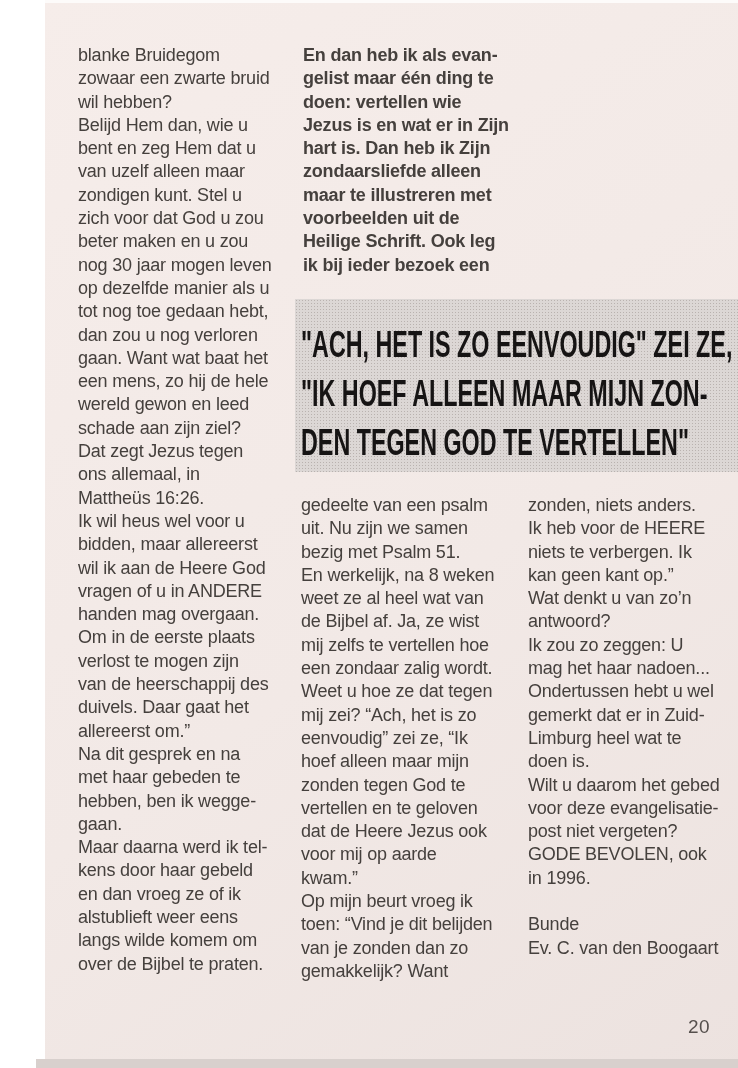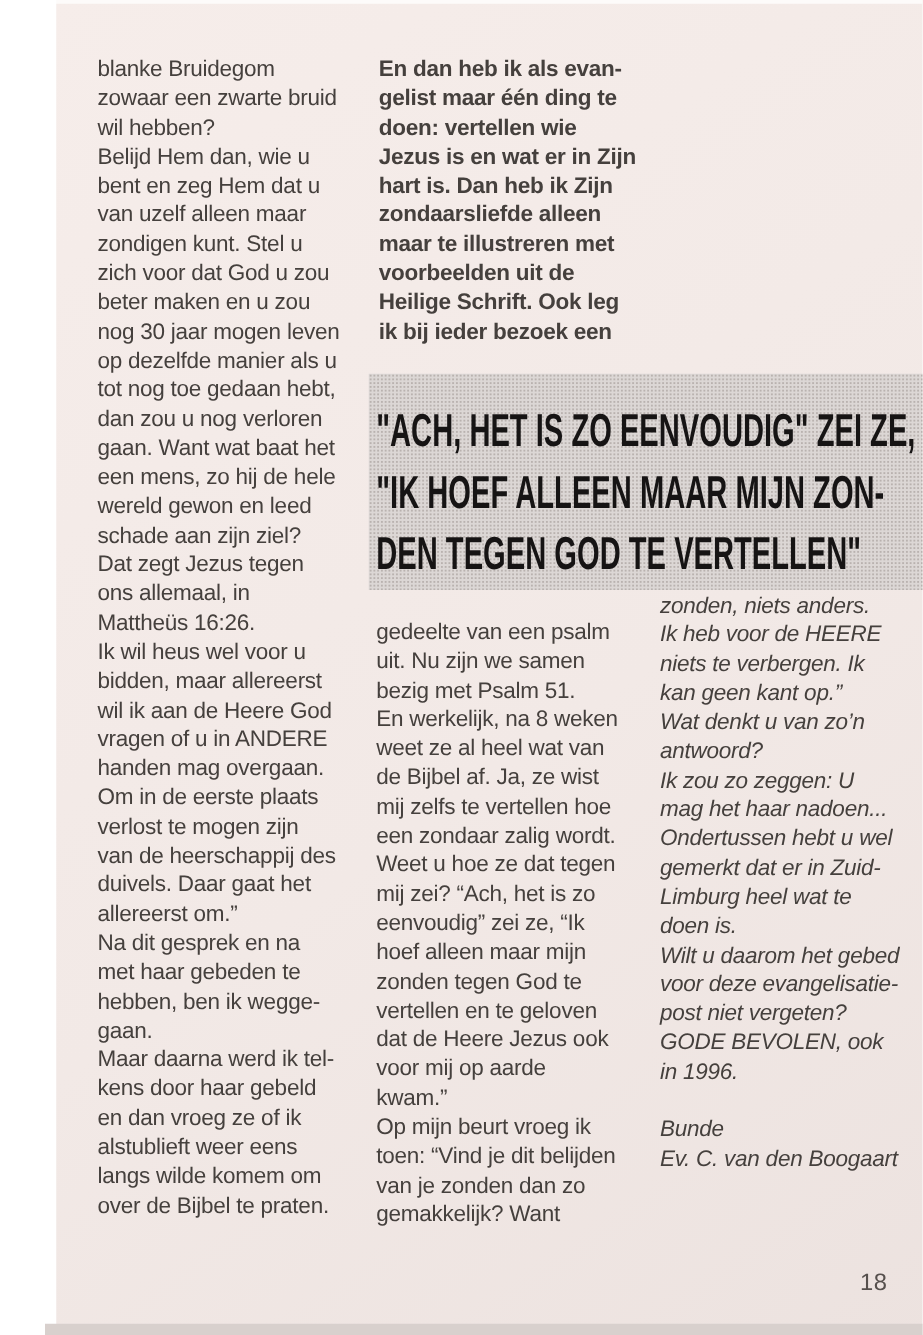--- a/index.html
+++ b/index.html
@@ -33,21 +33,21 @@
     white-space: pre;
     font-size: 18px;
     line-height: 23.3px;
     letter-spacing: -0.2px;
     color: #45403d;
   }
   .col-left       { left: 42px;  top: 44px;  }
   .col-mid-top    { left: 267px; top: 44px; font-weight: bold;  }
   .col-right-top  { left: 492px; top: 44px;  }
   .col-mid-bot    { left: 265px; top: 494px; }
-  .col-right-bot  { left: 492px; top: 473px; font-style: italic; }
+  .col-right-bot  { left: 492px; top: 494px; }
   .pullquote {
     position: absolute;
     left: 259px; top: 299px;
     width: 458px; height: 173px;
     background-color: #dcd7d5;
     background-image: radial-gradient(circle, #b9b2af 0.8px, rgba(0,0,0,0) 1px);
     background-size: 3px 3px;
   }
   .pullquote-text {
     position: absolute;
@@ -173,17 +173,17 @@
 doen is.
 Wilt u daarom het gebed
 voor deze evangelisatie-
 post niet vergeten?
 GODE BEVOLEN, ook
 in 1996.
 
 Bunde
 Ev. C. van den Boogaart</div>
 
-  <div class="pagenum">18</div>
+  <div class="pagenum">20</div>
 
   <div class="edge-bottom"></div>
 
 </div>
 
 </body></html>

